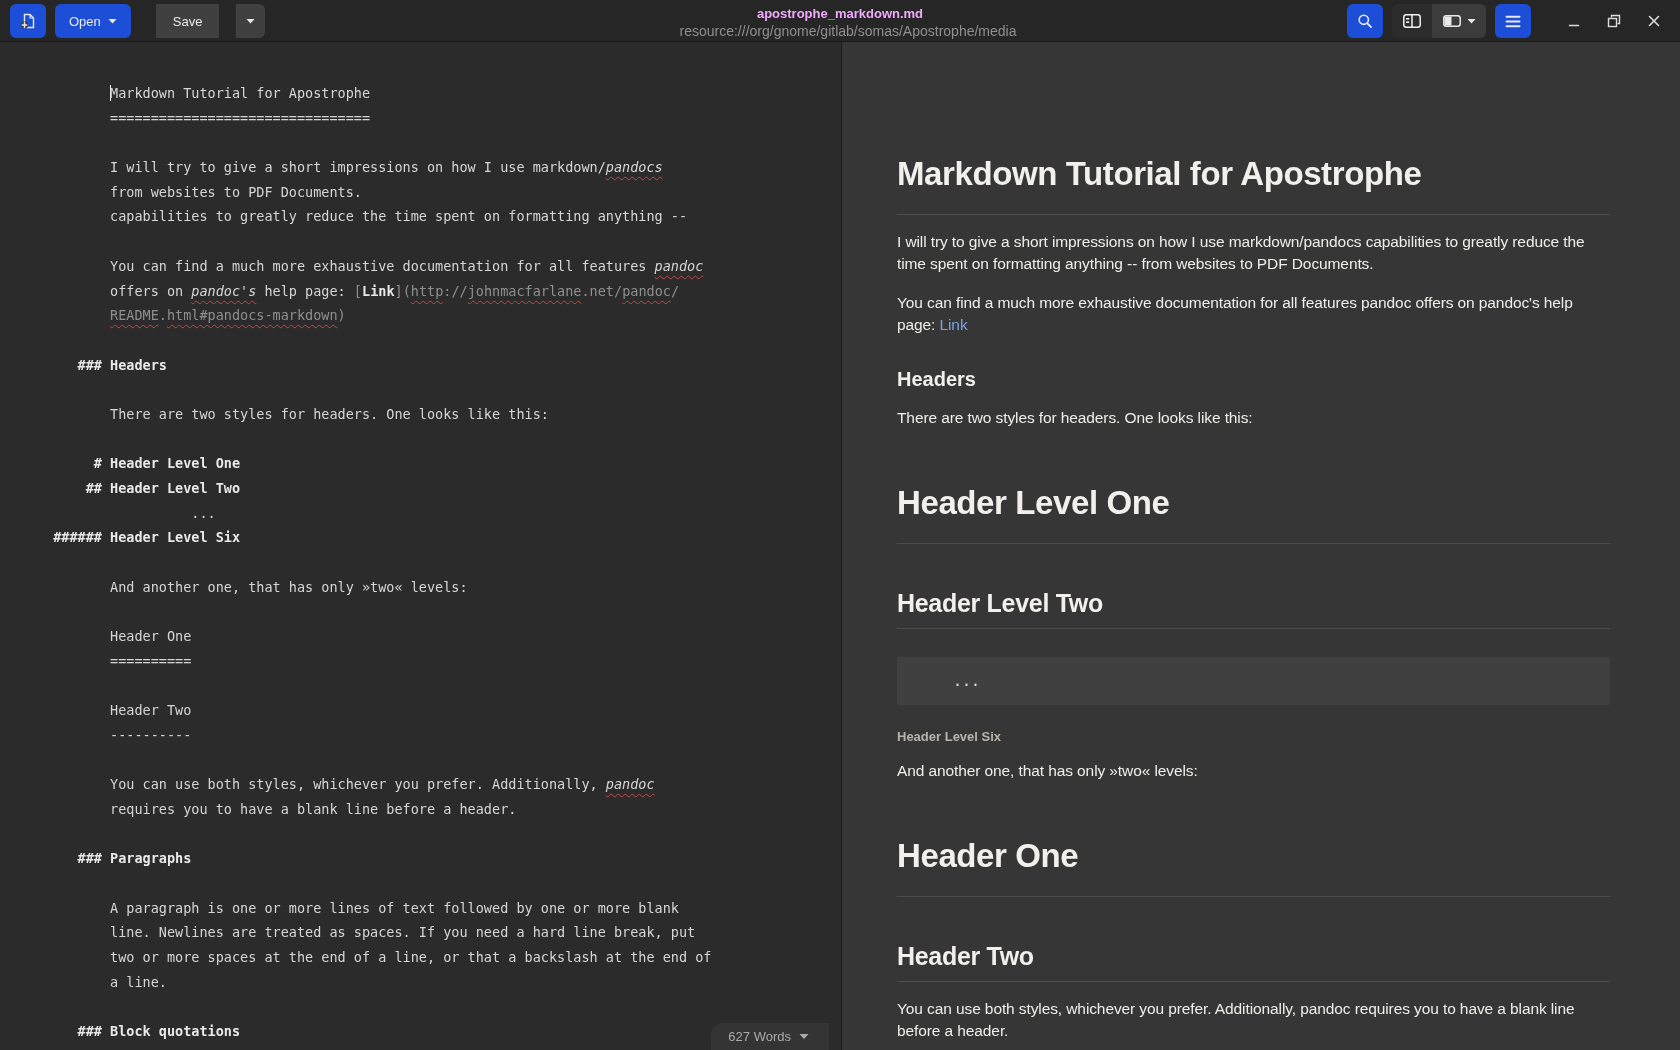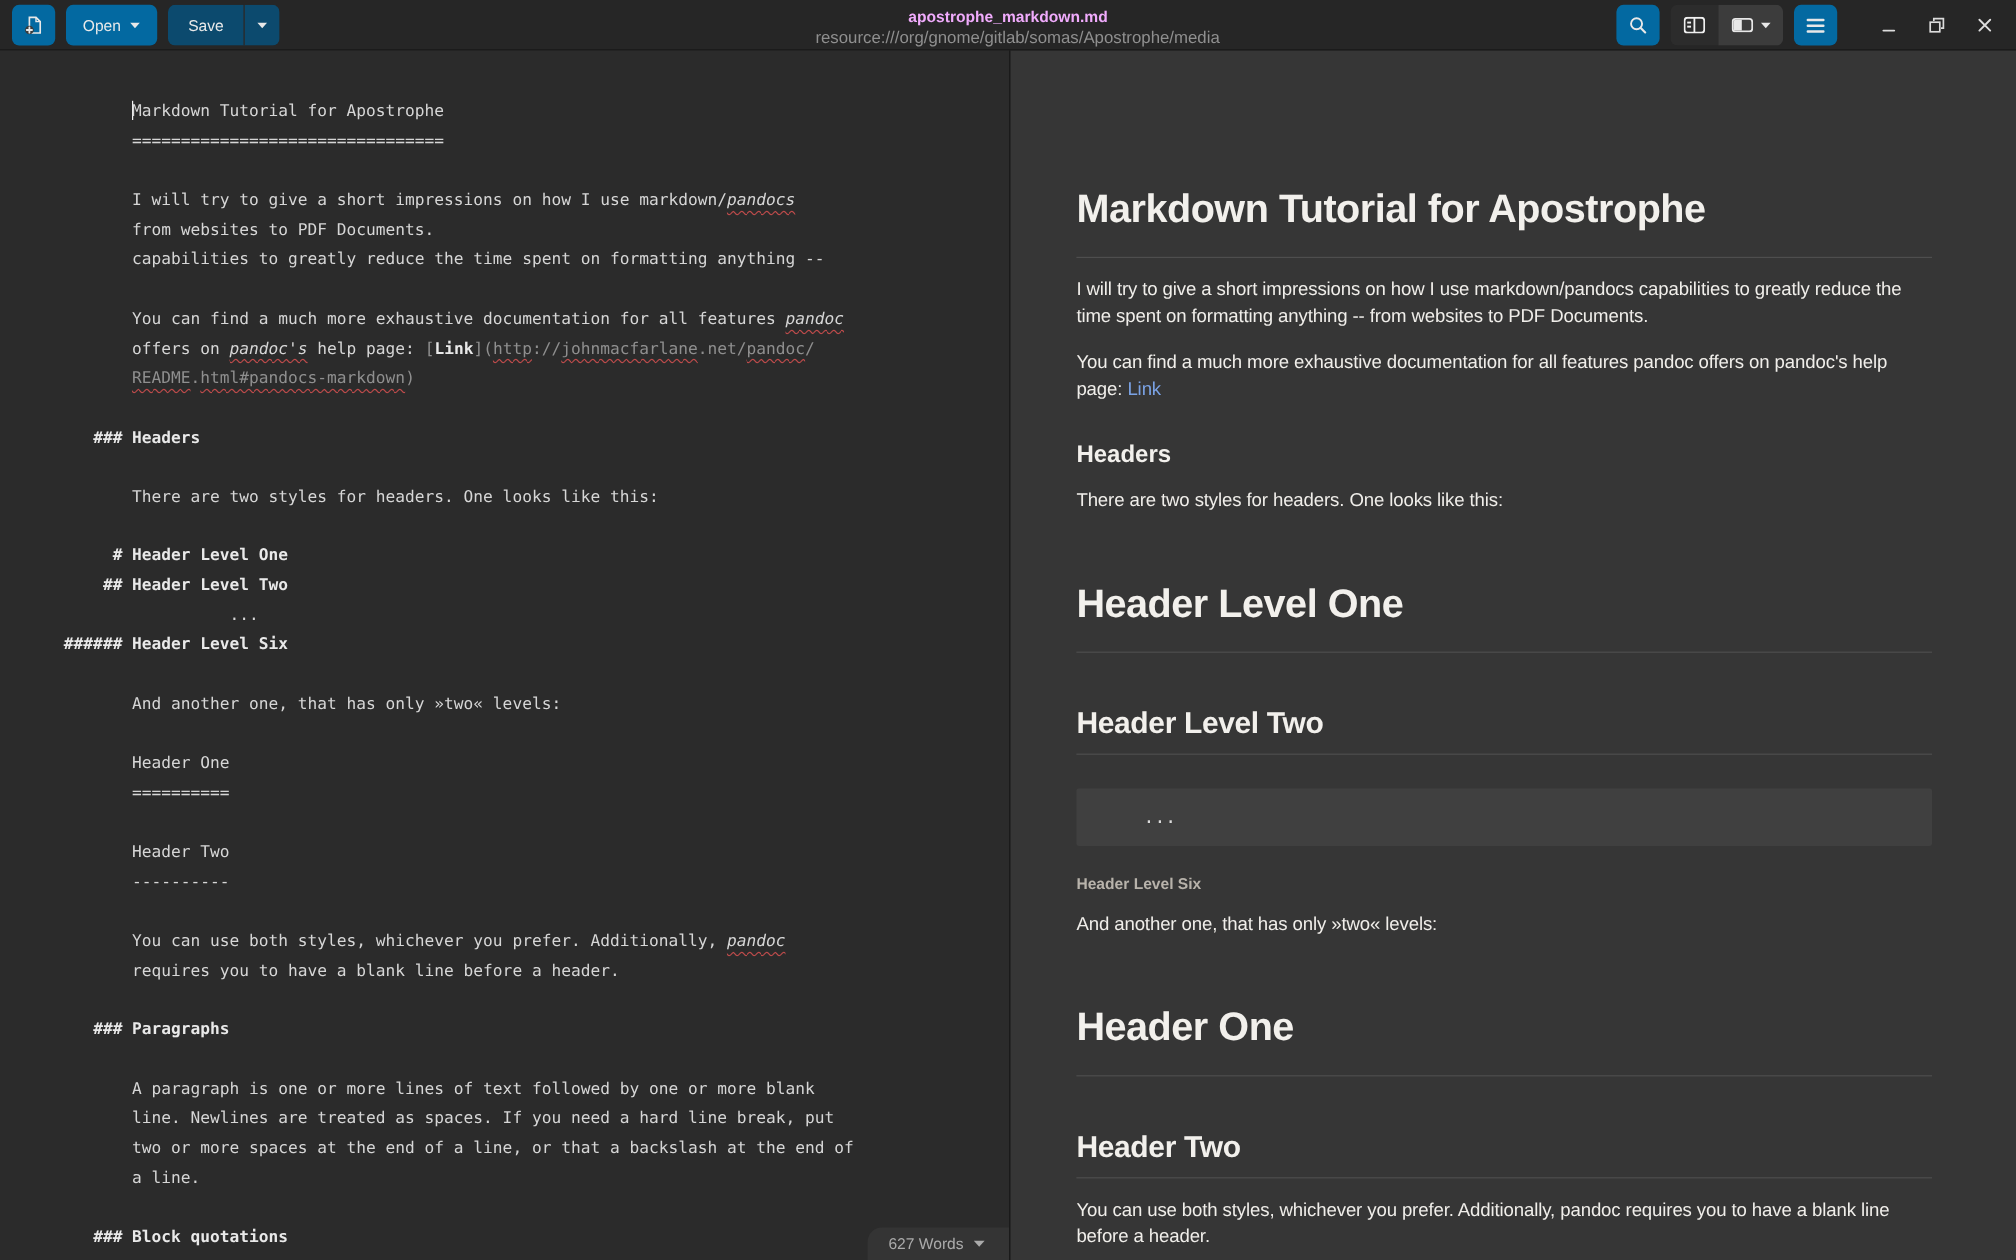--- a/index.html
+++ b/index.html
@@ -5,27 +5,27 @@
   * { box-sizing: border-box; }
   html,body { margin:0; padding:0; background:#111; }
   body { width:1680px; height:1050px; overflow:hidden; font-family:"Liberation Sans",sans-serif; }
   .window { width:1680px; height:1050px; display:flex; flex-direction:column; }
 
   
   .titlebar { height:42px; flex:0 0 42px; background:#262626; display:flex; align-items:center;
               padding:0 10px; position:relative; box-shadow: inset 0 -1px 0 #181818; }
   .tb-left, .tb-right { display:flex; align-items:center; }
   .tb-right { margin-left:auto; }
-  .tb-btn { background:#0369a1; border:none; border-radius:6px; height:34px; color:#eaeaea;
+  .tb-btn { background:#1d4ed8; border:none; border-radius:6px; height:34px; color:#eaeaea;
             font:13px "Liberation Sans",sans-serif; display:inline-flex; align-items:center;
             justify-content:center; gap:7px; padding:0 14px; margin-right:9px; cursor:pointer; }
   .icon-btn { width:36px; padding:0; }
   .split-btn { display:flex; border-radius:6px; overflow:hidden; margin-right:9px; }
-  .split-btn button { background:#0c4a6e; border:none; height:34px; color:#eaeaea;
-            font:13px "Liberation Sans",sans-serif; display:inline-flex; align-items:center; cursor:pointer; }
+  .split-btn button { background:#404040; border:none; height:34px; color:#eaeaea;
+            font:13px "Liberation Sans",sans-serif; display:inline-flex; align-items:center; cursor:pointer;margin-left:16px; }
   .split-btn .main { padding:0 17px; }
   .split-btn .arrow { width:30px; justify-content:center; border-left:1px solid #2b2b2b; }
   .tb-center { position:absolute; left:50%; top:4px; transform:translateX(-50%); text-align:center; line-height:1; }
   .tb-title { font-size:13px; font-weight:700; color:#f0abfc; padding-top:3px; }
   .tb-subtitle { font-size:14px; color:#8f8f8f; margin-top:4px;padding-left:16px; }
   .seg-group { display:flex; border-radius:6px; overflow:hidden; margin-right:9px; }
   .seg { height:34px; border:none; background:#3c3c3c; display:inline-flex; align-items:center;
          justify-content:center; gap:6px; cursor:pointer; }
   .seg.one { width:40px; background:#2c2c2c; }
   .seg.two { width:54px; }
@@ -43,21 +43,21 @@
             font-family:"DejaVu Sans Mono",monospace; font-size:13.5px; color:#d6d6d6; cursor:text; }
   .ed-lines { padding:39px 0 0 110px; }
   .ed-line { position:relative; height:24.7px; line-height:24.7px; white-space:pre; }
   .hang { position:absolute; right:calc(100% + 8px); font-weight:bold; color:#e9e9e9; }
   .seg-n { color:#d6d6d6; }
   .seg-b { font-weight:bold; color:#e9e9e9; }
   .seg-d { color:#8f8f8f; }
   .seg-s { color:#d6d6d6; text-decoration:underline wavy #bd4a4a 1px; text-underline-offset:3.5px;font-style:italic; }
   .seg-ds { color:#8f8f8f; text-decoration:underline wavy #bd4a4a 1px; text-underline-offset:3.5px; }
   .caret { display:inline-block; width:1px; height:16px; background:#f2f2f2; vertical-align:-3px; margin-right:-1px; }
-  .wordcount { position:absolute; right:0; bottom:0; background:#343434; border-top-left-radius:12px;
+  .wordcount { position:absolute; right:12px; bottom:0; background:#343434; border-top-left-radius:12px;
                height:27px; padding:0 20px 0 17px; display:flex; align-items:center; gap:8px;
                color:#ababab; font:13px "Liberation Sans",sans-serif; cursor:pointer; }
 
   
   .preview { flex:1; background:#363636; overflow:hidden; color:#f0eeea;
              font-family:"Liberation Sans",sans-serif; }
   .pv-content { padding:112px 70px 40px 55px; max-width:838px; }
   .pv-content > * { max-width:713px; }
   .pv-h1 { font-size:33px; font-weight:700; letter-spacing:-0.4px; line-height:1.2; margin:54px 0 0; color:#f2f0ec; }
   .pv-h1:first-child { margin-top:0; }

